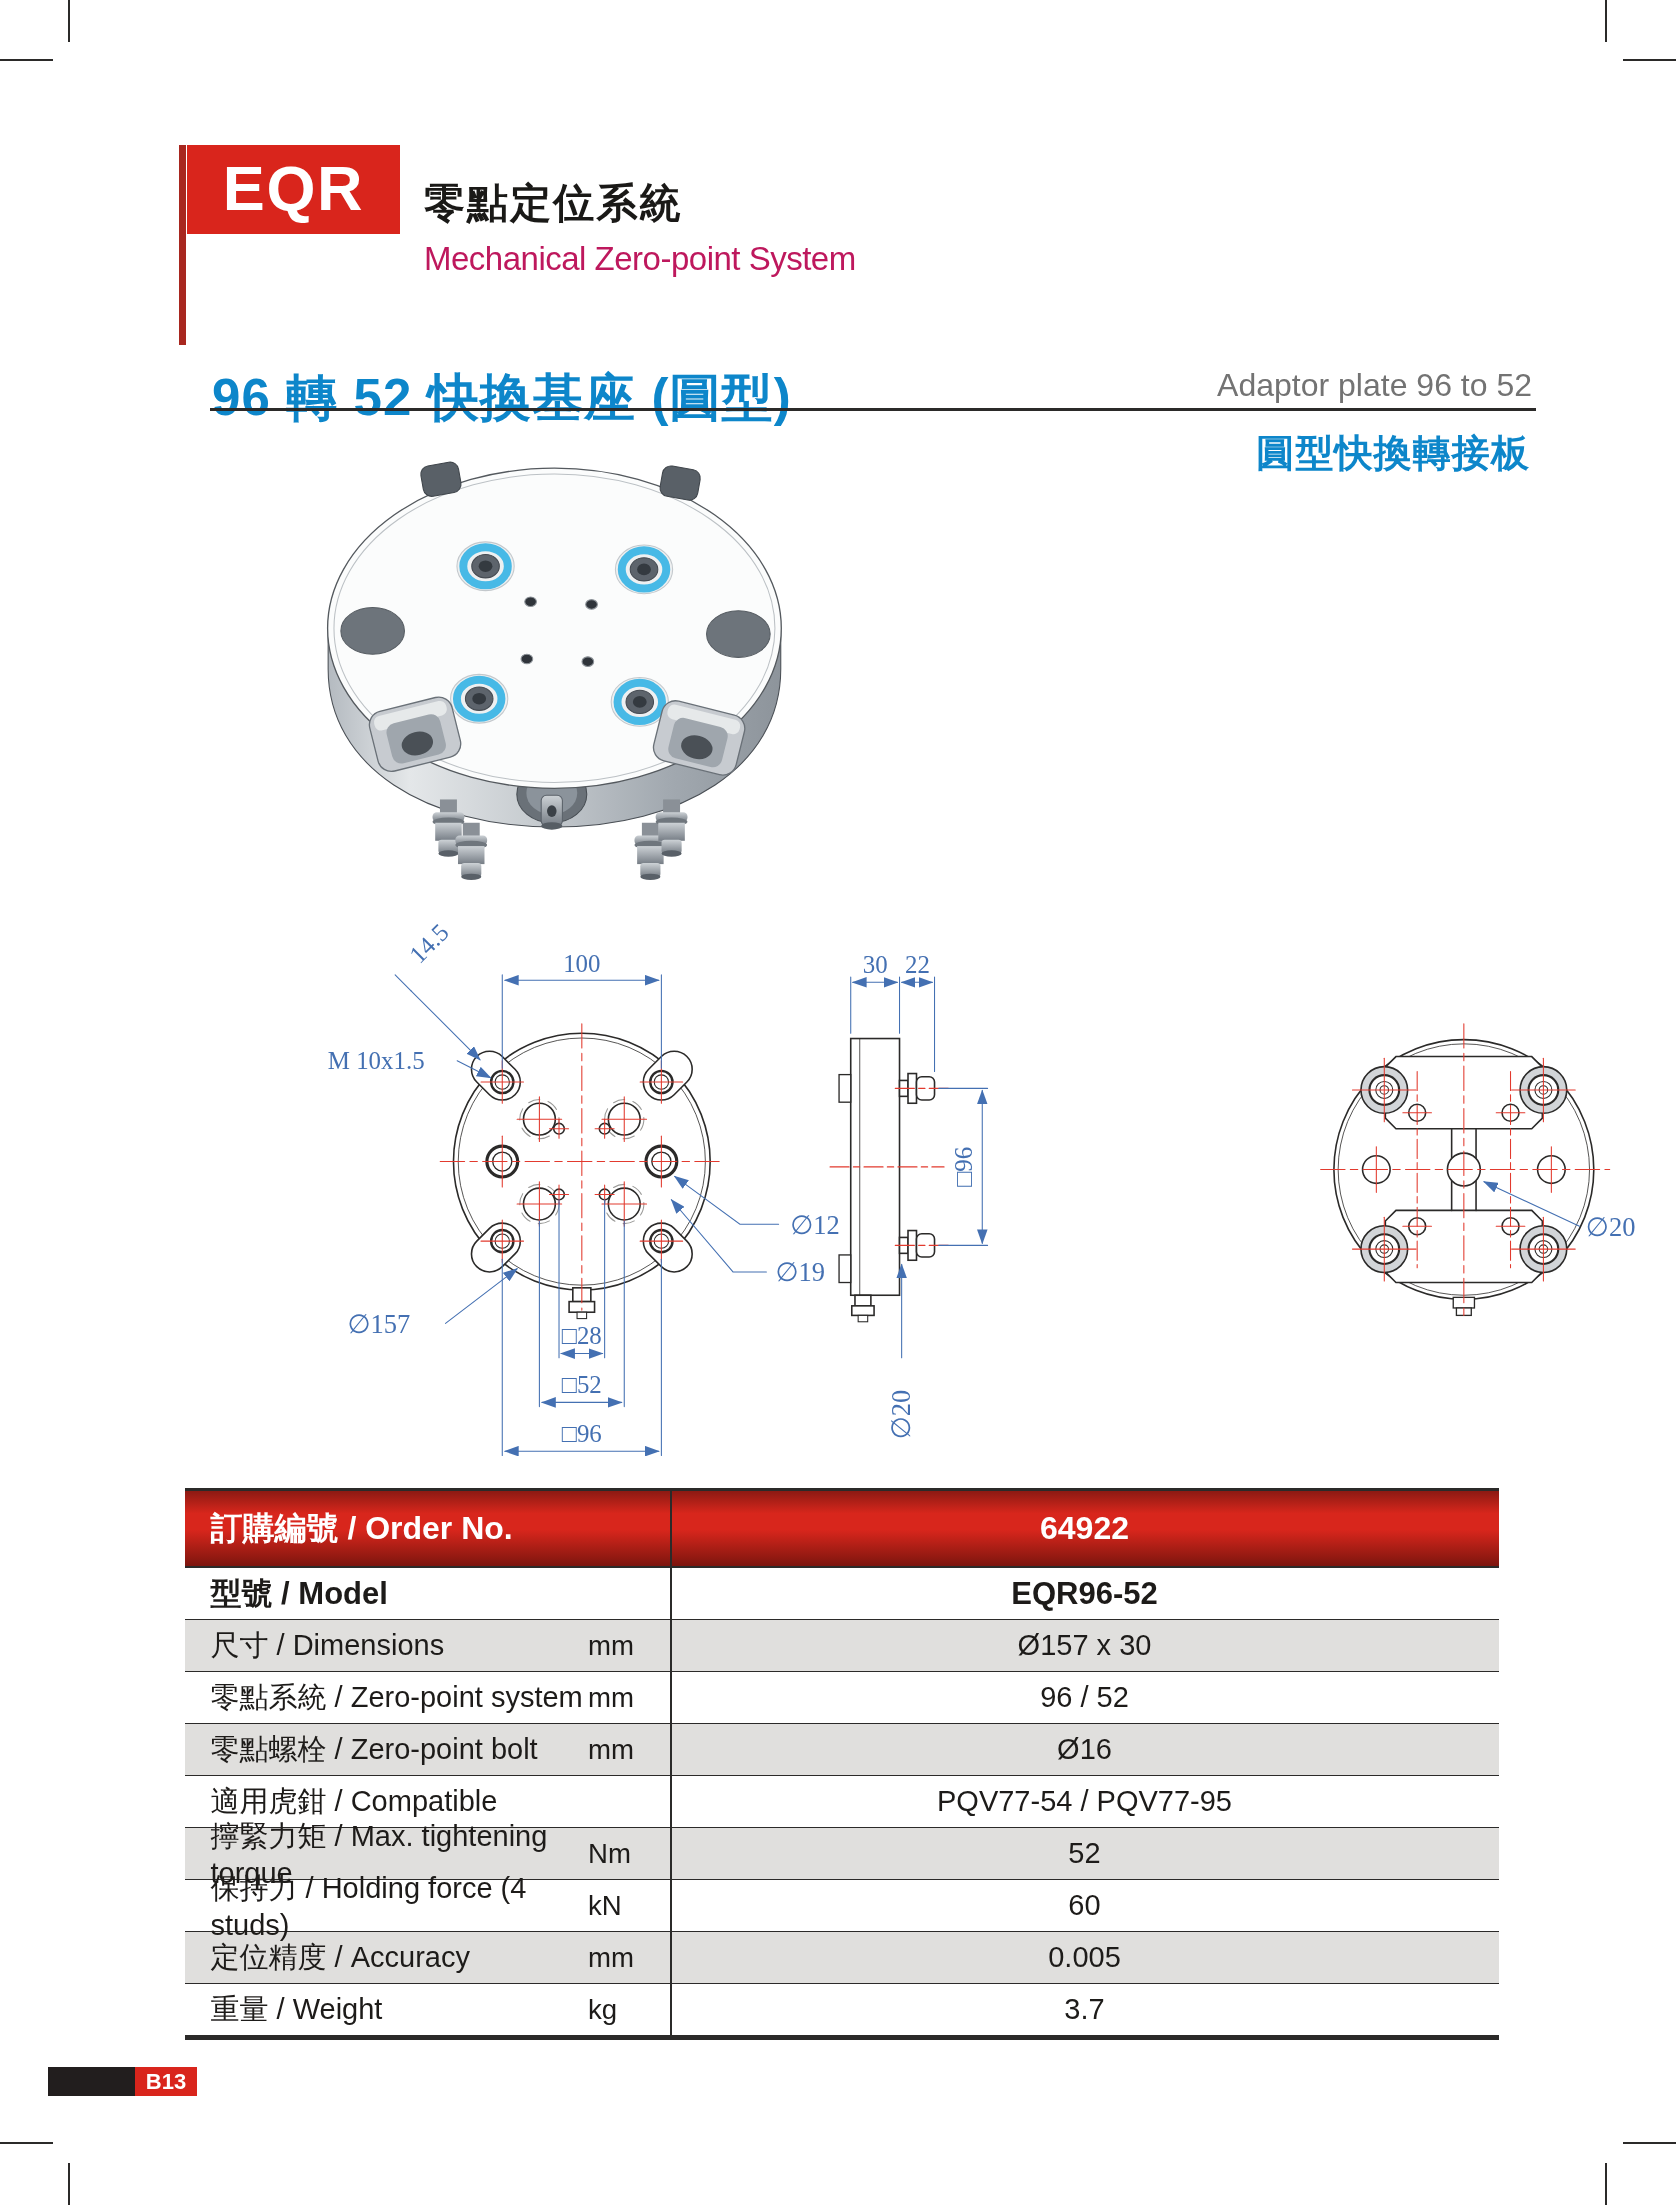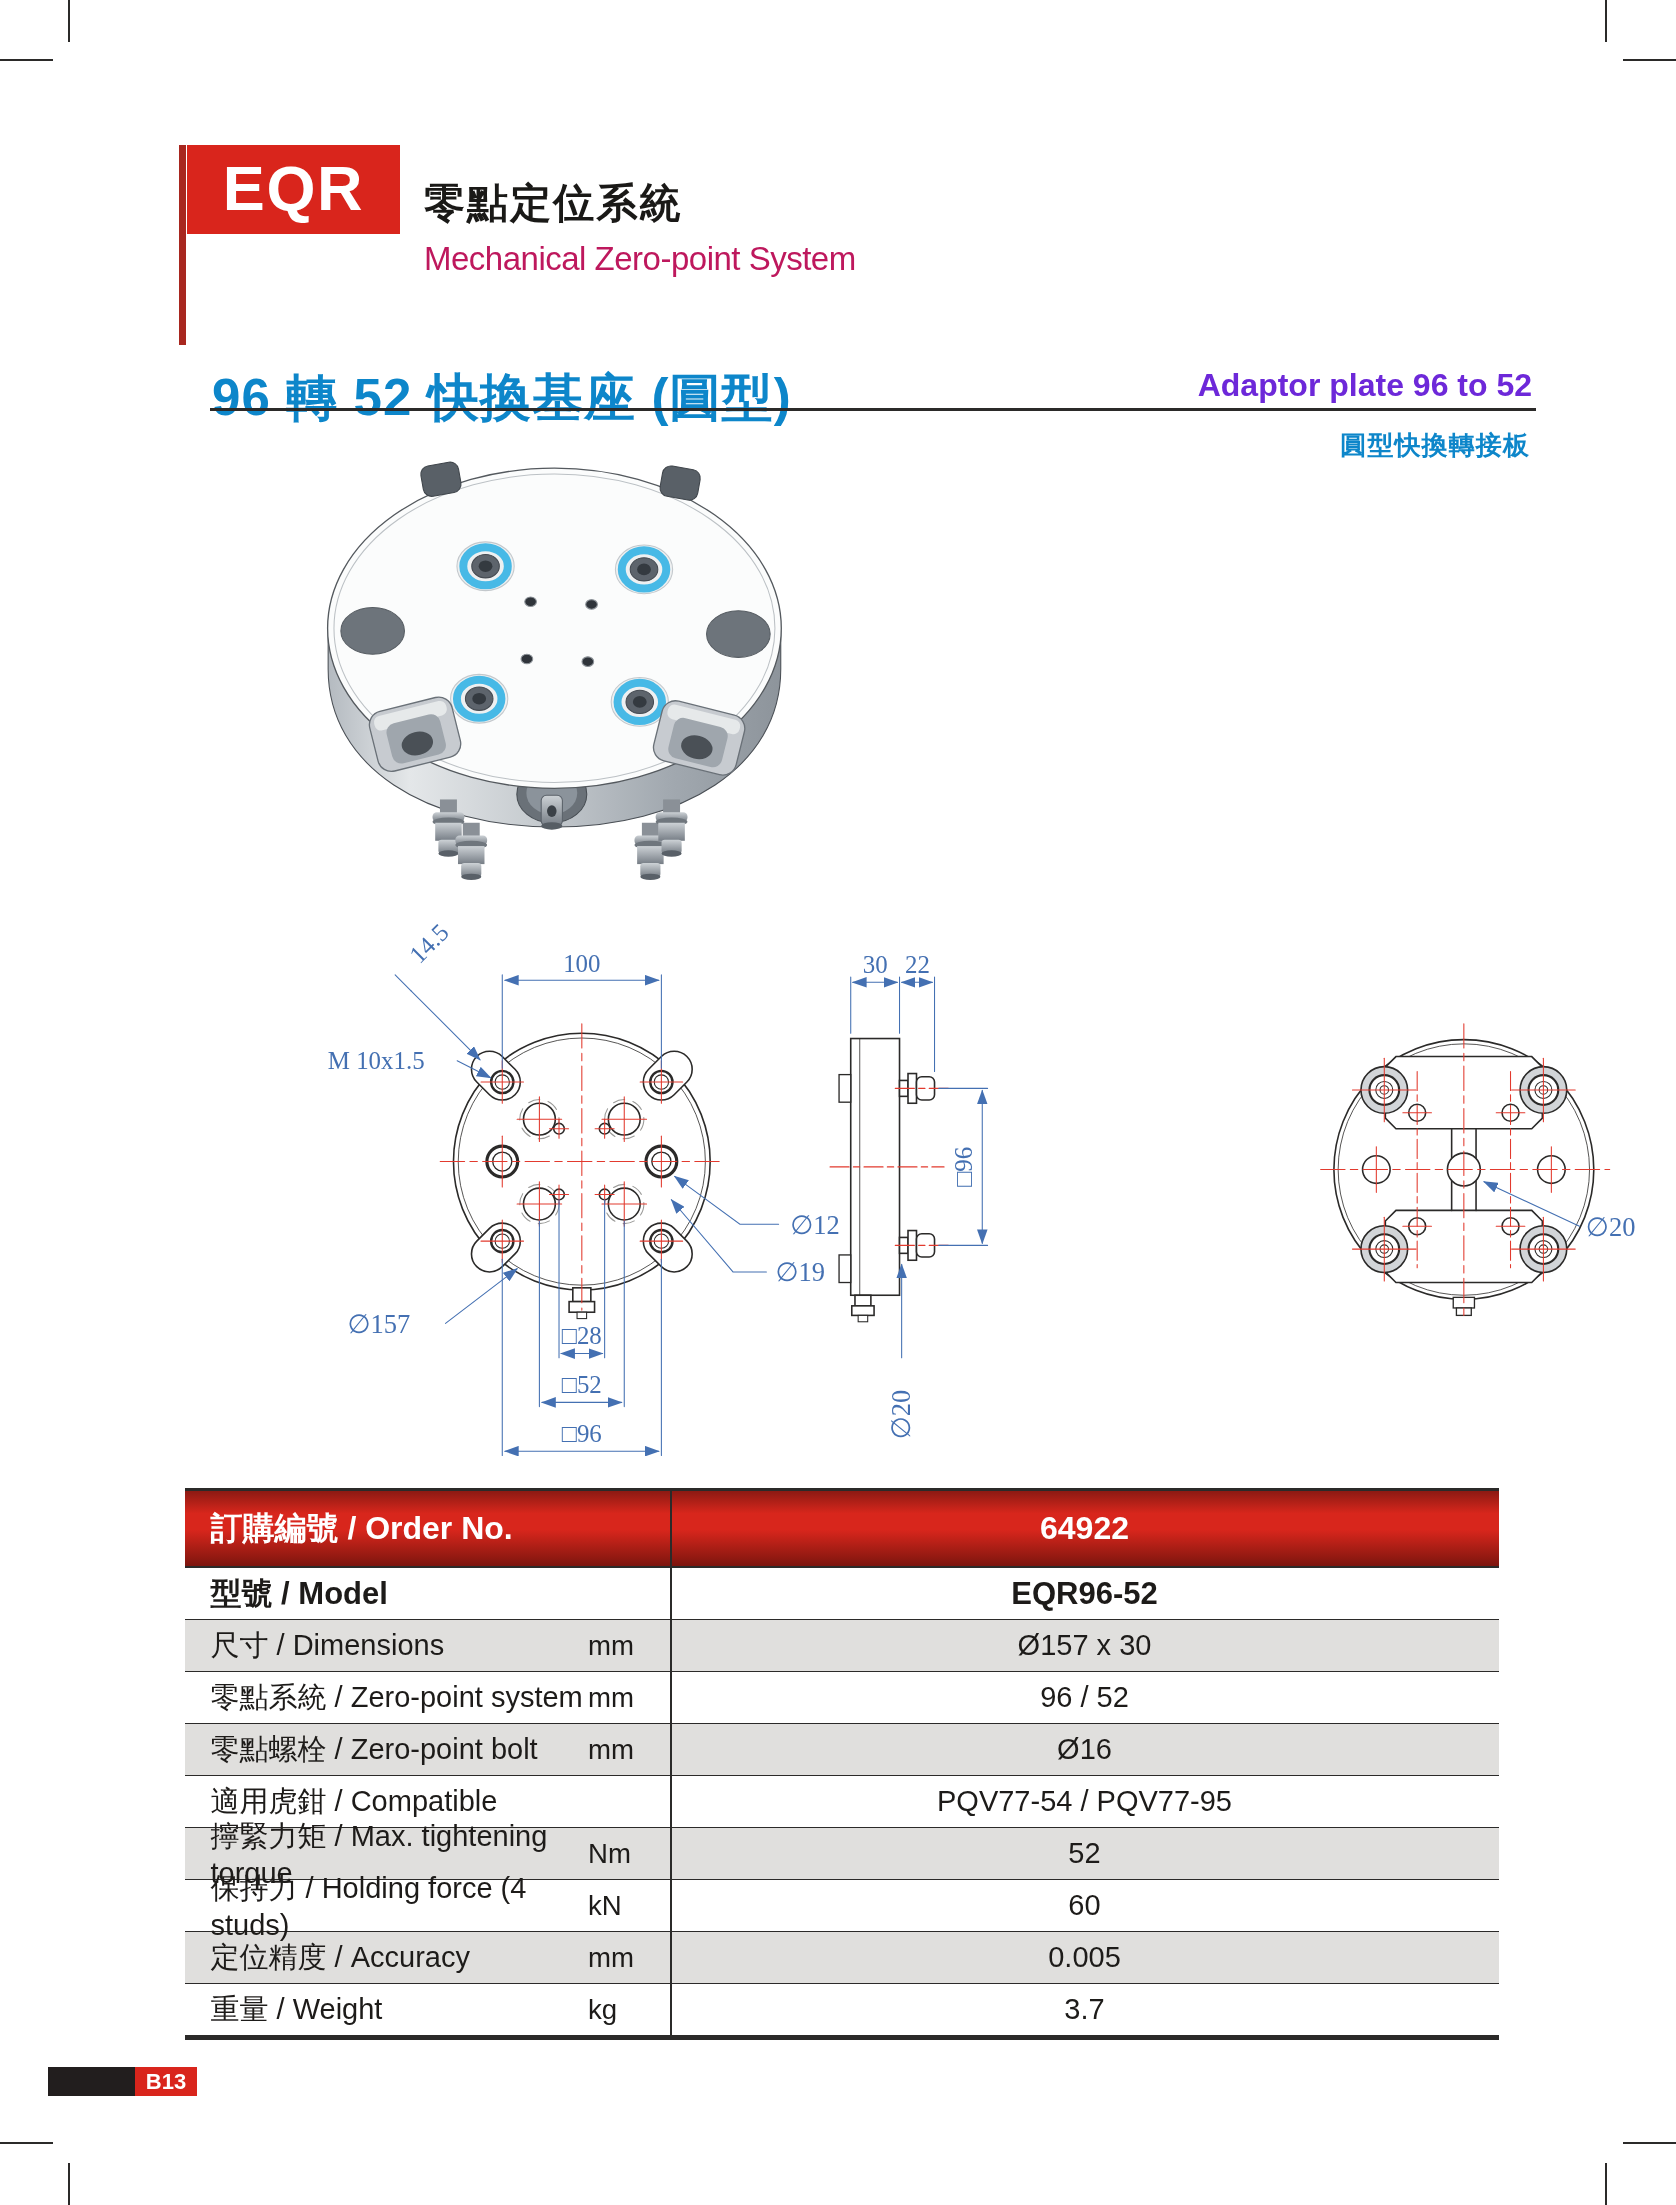--- a/index.html
+++ b/index.html
@@ -7,23 +7,23 @@
   
   .trim{position:absolute;background:#2b2a29;}
   
   .brand-bar{position:absolute;left:179px;top:145px;width:7.4px;height:200px;background:#a8271f;}
   .brand-badge{position:absolute;left:187px;top:145px;width:213px;height:89px;background:#d9251c;color:#fff;
     font-size:63px;font-weight:bold;text-align:center;line-height:86px;letter-spacing:1.6px;}
   .brand-title-zh{position:absolute;left:424px;top:176px;font-size:41px;font-weight:bold;color:#1a1917;letter-spacing:2.1px;}
   .brand-title-en{position:absolute;left:424px;top:240px;font-size:33px;color:#be185d;letter-spacing:-0.5px;}
   
   .sec-title{position:absolute;left:212px;top:344px;font-size:51px;font-weight:bold;color:#0d86ca;letter-spacing:1.1px;margin-top:20px;}
-  .sec-title-en{position:absolute;right:144px;top:367px;font-size:32px;color:#6d28d9;font-weight:bold;}
+  .sec-title-en{position:absolute;right:144px;top:367px;font-size:32px;color:#737373;}
   .sec-rule{position:absolute;left:210px;top:408px;width:1326px;height:2.7px;background:#2b2a29;}
-  .sec-sub{position:absolute;right:146px;top:428px;font-size:26px;font-weight:bold;color:#0d86ca;letter-spacing:1.1px;}
+  .sec-sub{position:absolute;right:146px;top:428px;font-size:38px;font-weight:bold;color:#0d86ca;letter-spacing:1.1px;}
   
   .spec{position:absolute;left:185px;top:1488px;width:1314px;border-top:3.7px solid #2b2a29;border-bottom:4.2px solid #2b2a29;}
   .t-head{height:75px;display:flex;border-bottom:2.7px solid #2b2a29;color:#fff;font-weight:bold;
     background:linear-gradient(180deg,#8c1a13 0%,#d8261c 30%,#d8261c 52%,#7c150e 100%);}
   .t-head .c1{width:485px;display:flex;align-items:center;padding-left:25.5px;font-size:32px;box-sizing:border-box;}
   .t-head .c2{flex:1;display:flex;align-items:center;justify-content:center;font-size:32px;}
   .t-row{height:51px;display:flex;border-bottom:1.6px solid #2b2a29;background:#fff;}
   .t-row:last-child{border-bottom:none;}
   .t-row.gray{background:#e0dfdd;}
   .t-row .c1{width:485px;display:flex;align-items:center;box-sizing:border-box;}

